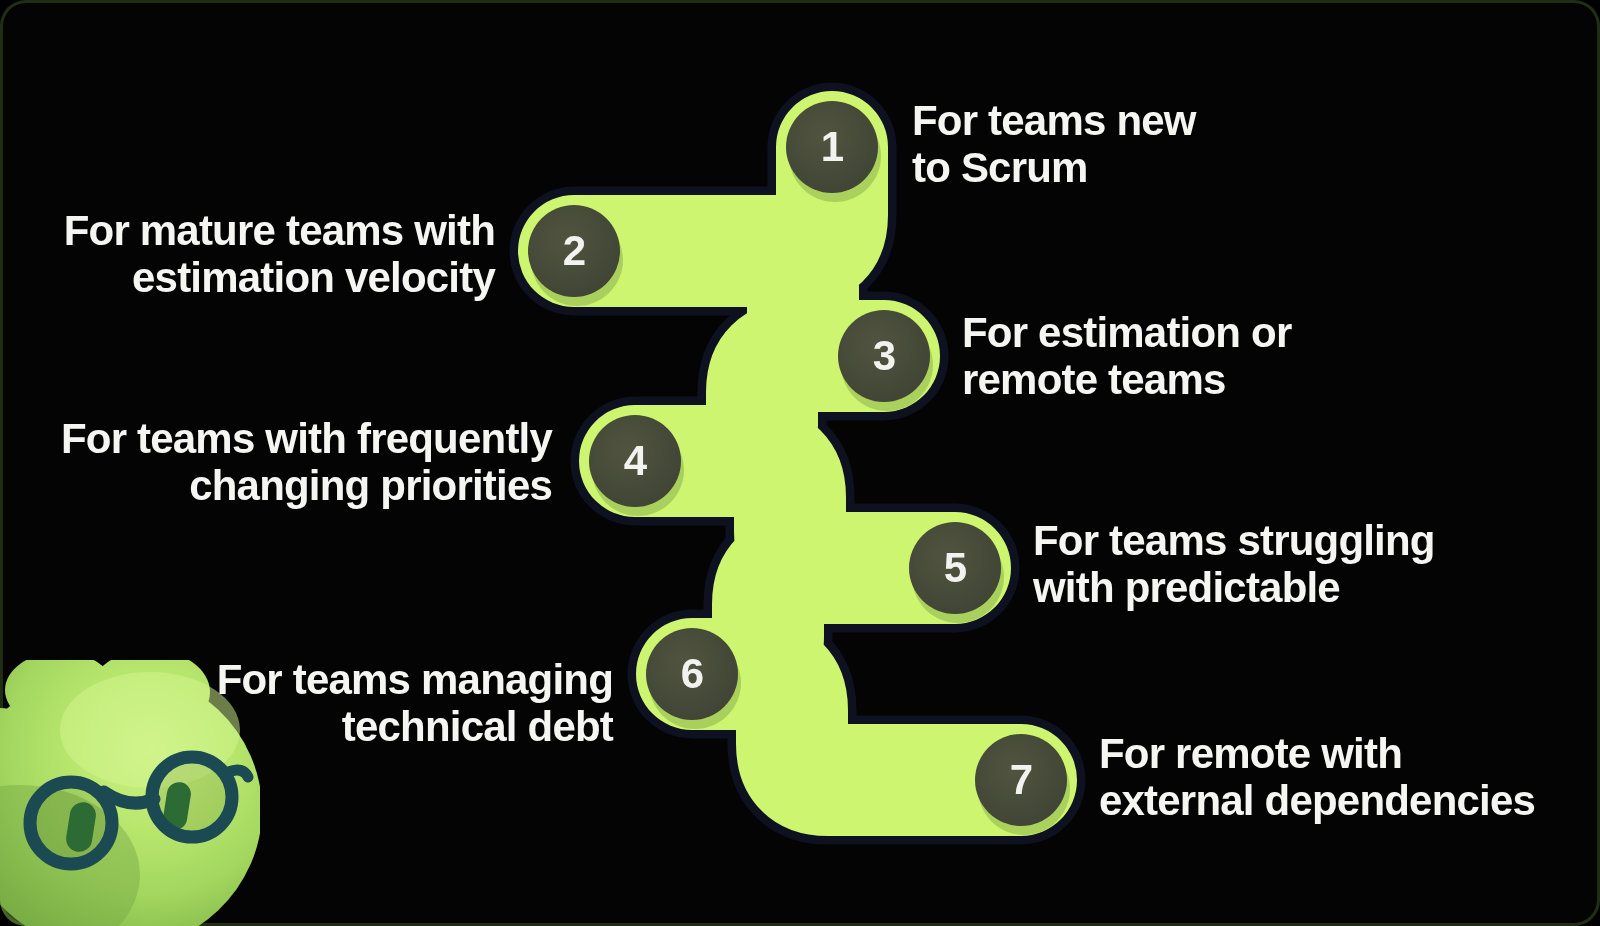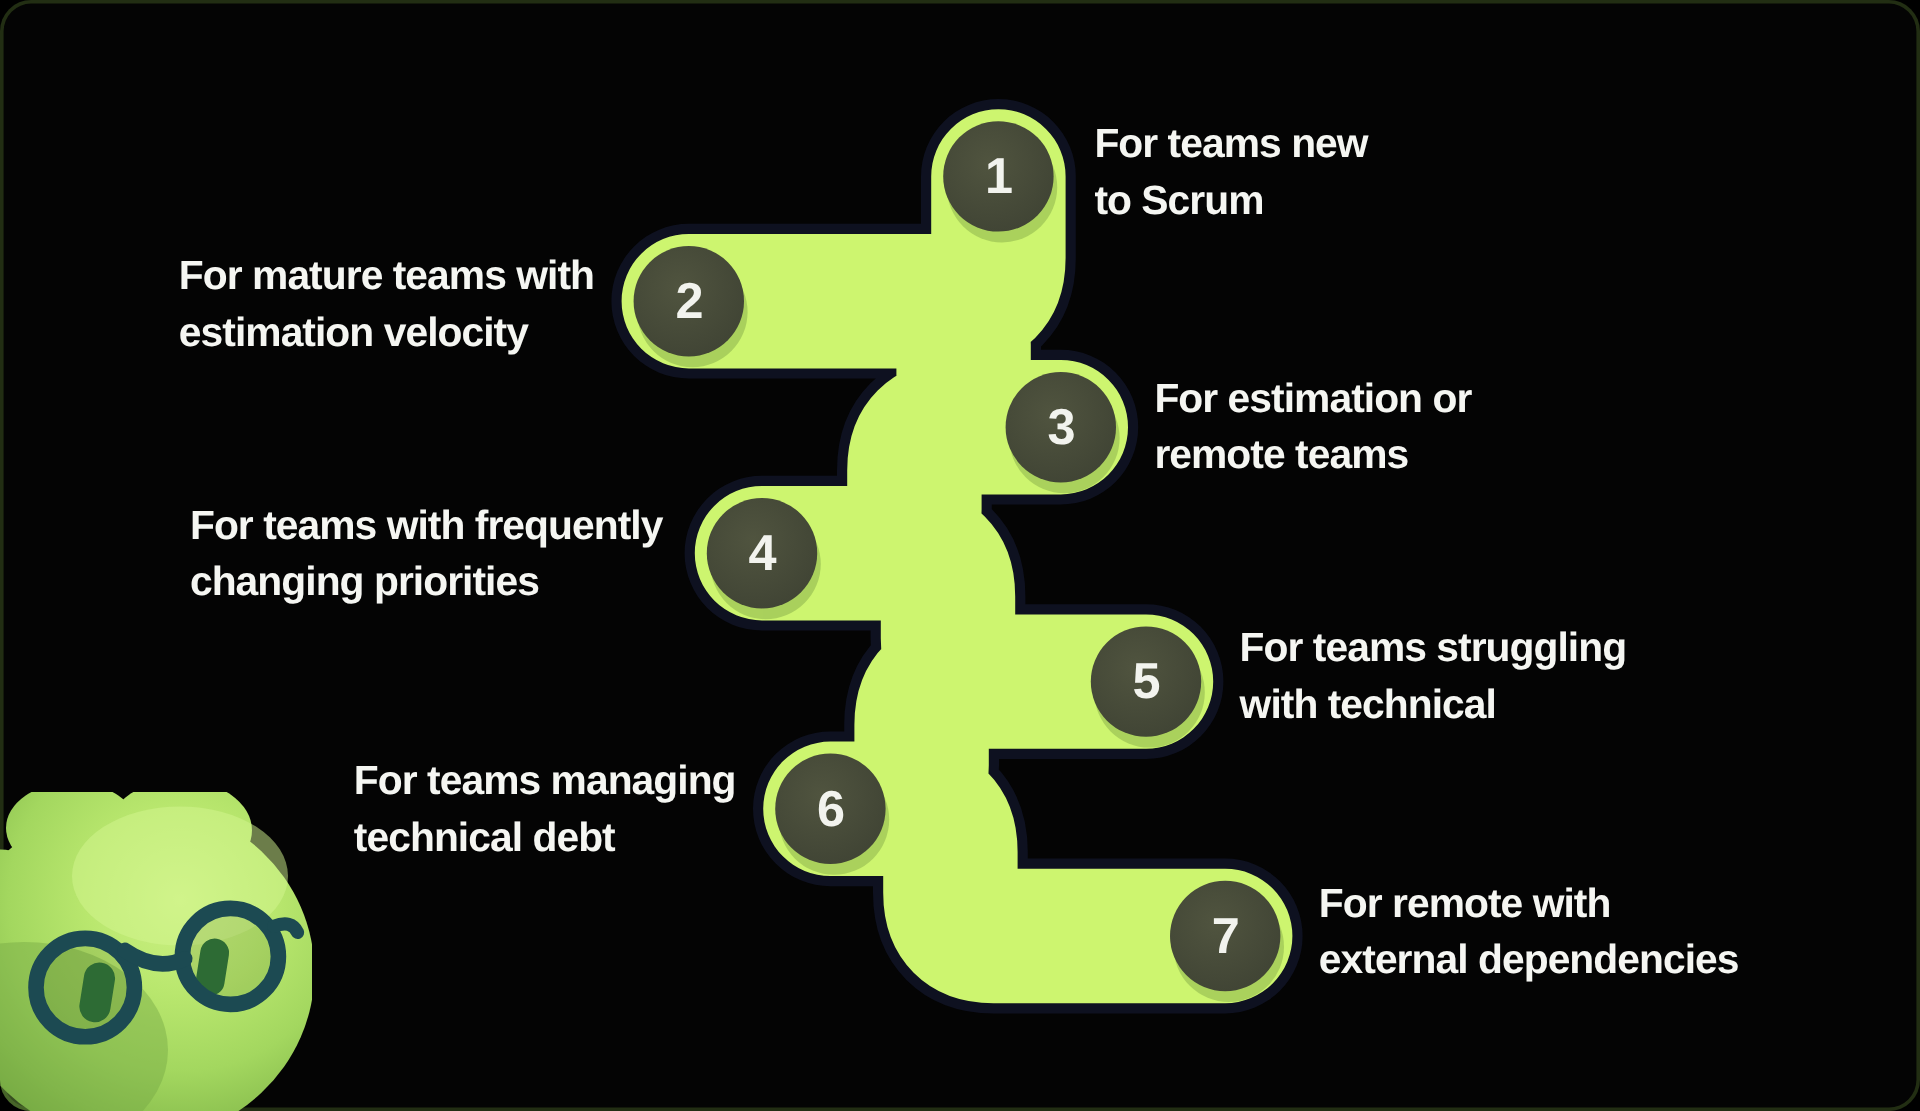--- a/index.html
+++ b/index.html
@@ -31,44 +31,44 @@
     line-height: 60px;
     text-align: center;
     font-size: 42px;
     font-weight: 600;
     color: #f2f3ee;
     letter-spacing: -1px;
     user-select: none;
   }
   .label {
     position: absolute;
-    font-size: 34px;
+    font-size: 42px;
     line-height: 47px;
     font-weight: 700;
     letter-spacing: -0.8px;
     color: #f5f6f2;
     white-space: nowrap;
   }
-  .label.align-right { text-align: left; }
+  .label.align-right { text-align: right; }
   .label.align-left  { text-align: left; }
 
   .n1 { left: 802px; top: 117px; }
   .n2 { left: 544px; top: 221px; }
   .n3 { left: 854px; top: 326px; }
   .n4 { left: 605px; top: 431px; }
   .n5 { left: 925px; top: 538px; }
   .n6 { left: 662px; top: 644px; }
   .n7 { left: 991px; top: 750px; }
 
   .l1 { left: 912px;  top: 97px;  }
   .l2 { right: 1105px; top: 207px; }
   .l3 { left: 962px;  top: 309px; }
   .l4 { right: 1048px; top: 415px; }
   .l5 { left: 1033px; top: 517px; }
-  .l6 { right: 987px;  top: 628px; }
+  .l6 { right: 987px;  top: 656px; }
   .l7 { left: 1099px; top: 730px; }
 
   .mascot {
     position: absolute;
     left: 0;
     top: 660px;
   }
 </style>
 </head>
 <body>
@@ -137,21 +137,21 @@
   <div class="label l3 align-left">
     <div>For estimation or</div>
     <div>remote teams</div>
   </div>
   <div class="label l4 align-right">
     <div>For teams with frequently</div>
     <div>changing priorities</div>
   </div>
   <div class="label l5 align-left">
     <div>For teams struggling</div>
-    <div>with technical</div>
+    <div>with predictable</div>
   </div>
   <div class="label l6 align-right">
     <div>For teams managing</div>
     <div>technical debt</div>
   </div>
   <div class="label l7 align-left">
     <div>For remote with</div>
     <div>external dependencies</div>
   </div>
 

